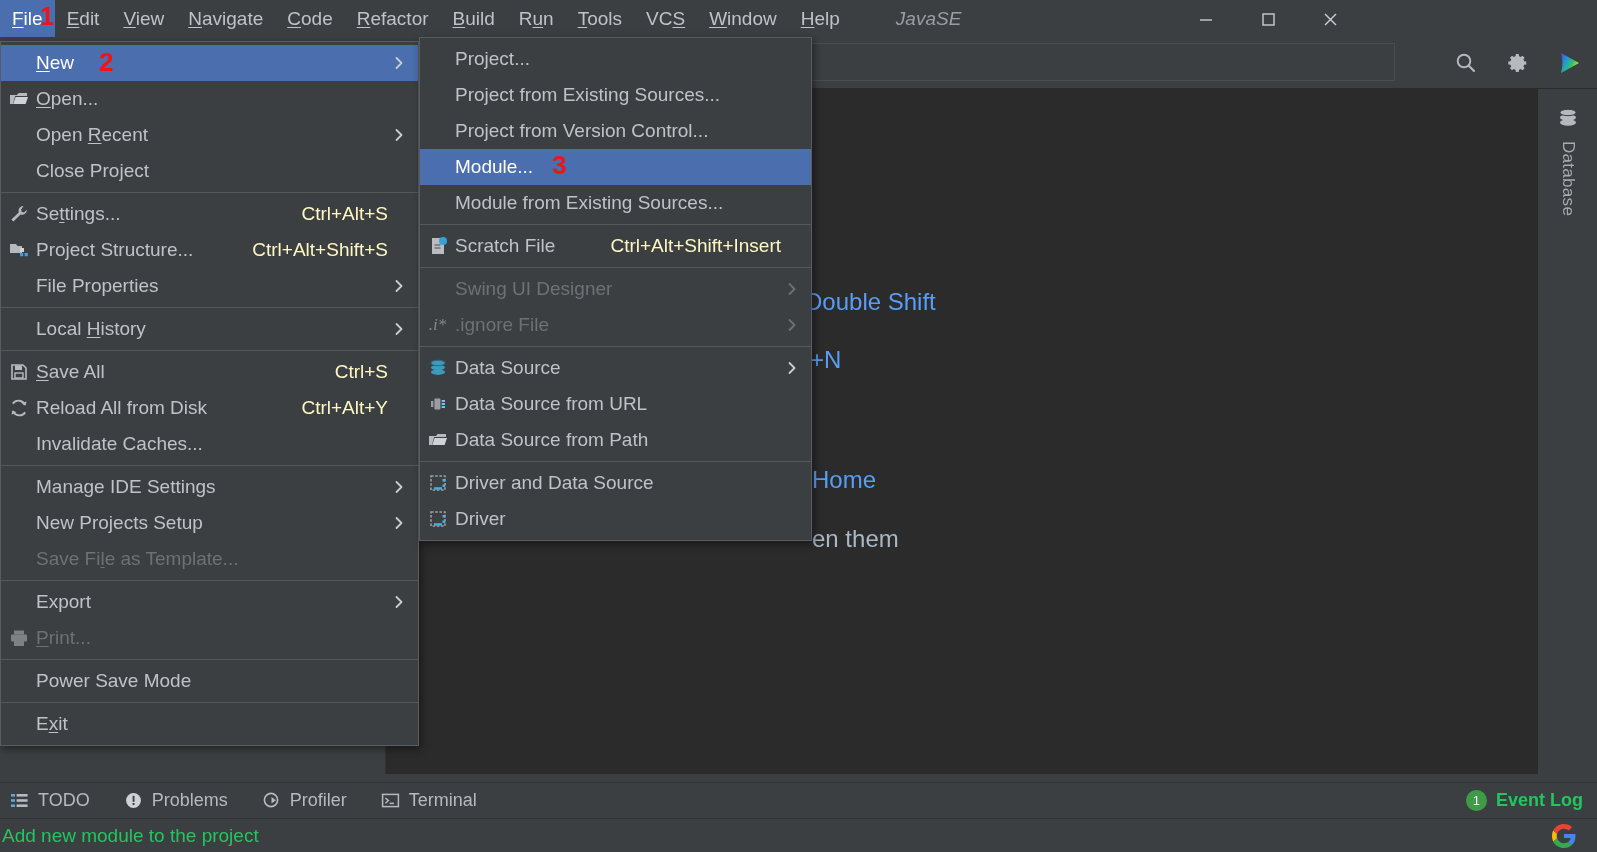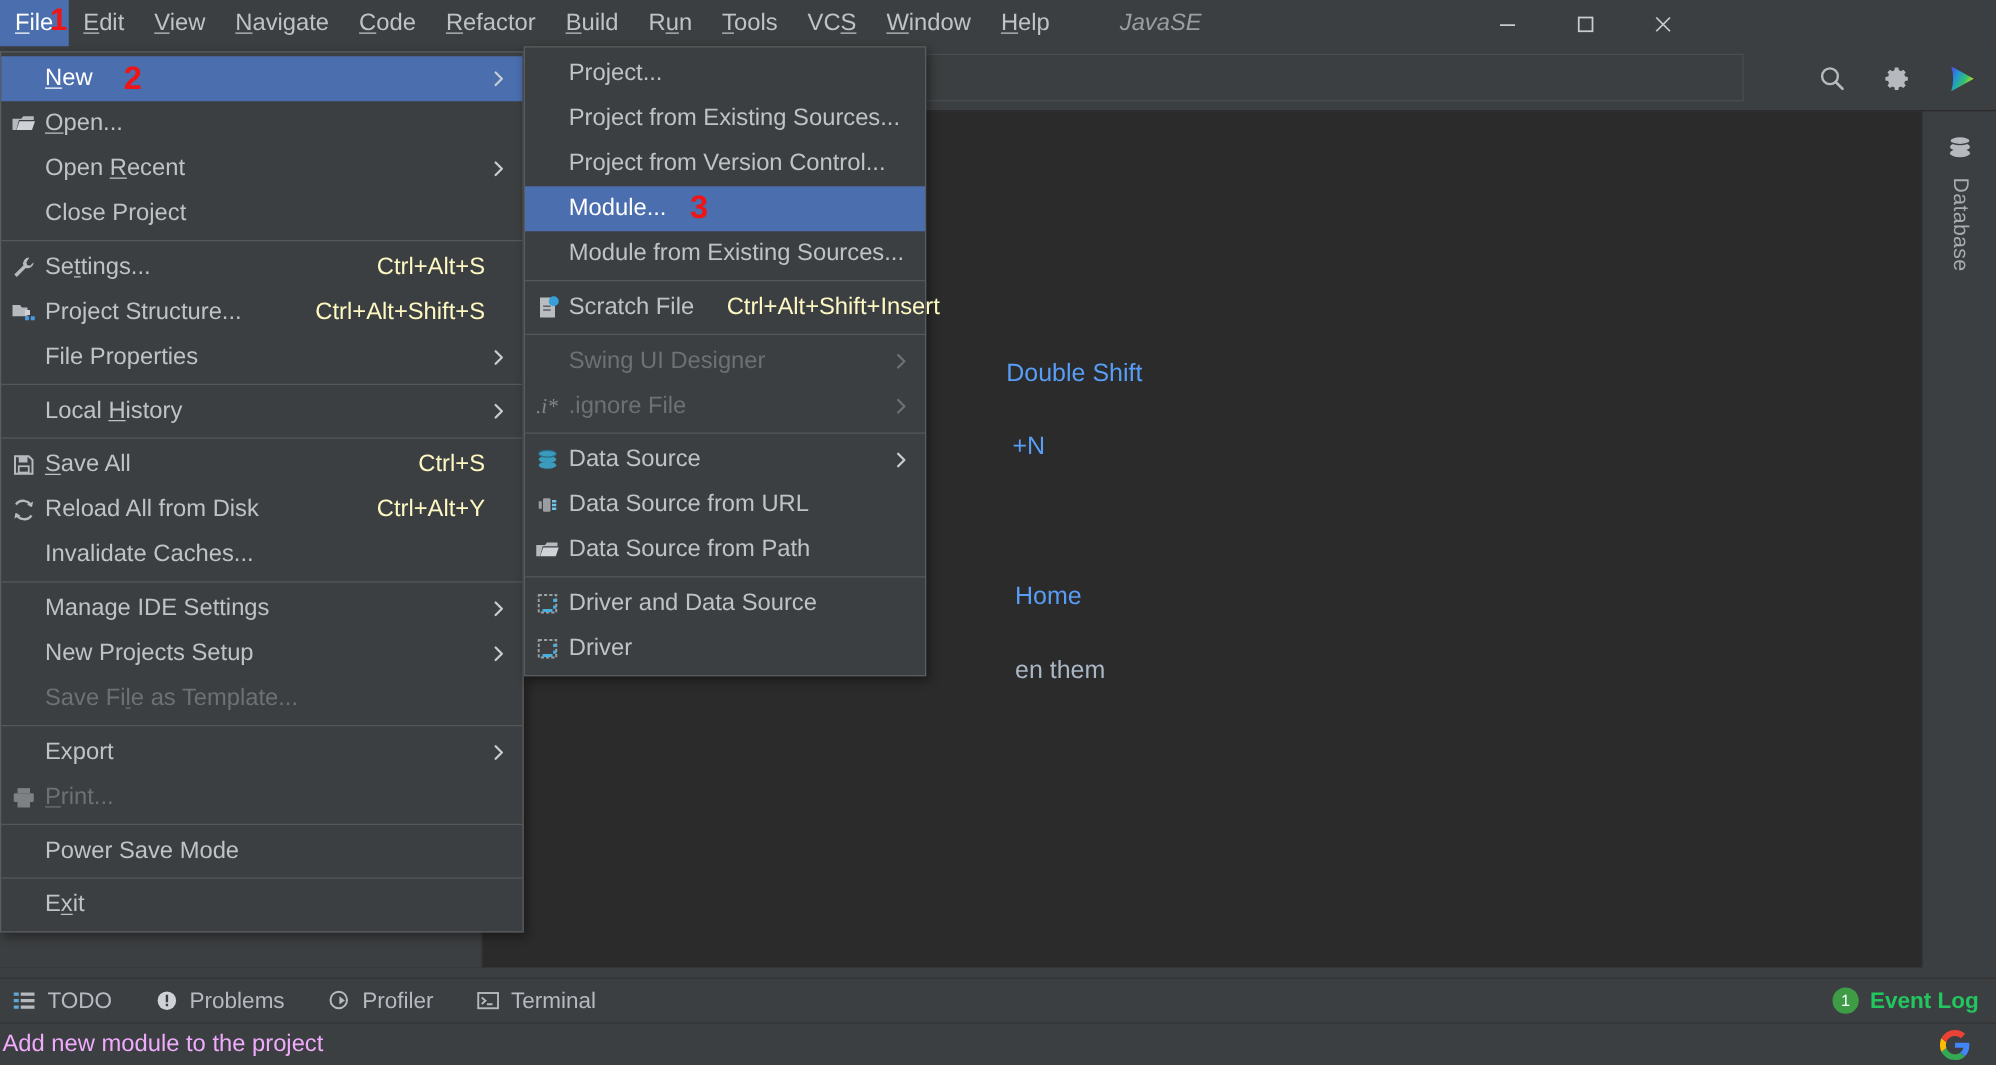--- a/index.html
+++ b/index.html
@@ -55,21 +55,21 @@
   
   .editor-bg {
     position: absolute; left: 0; top: 89px; width: 1537px; height: 685px;
     background: #2b2b2b;
   }
   .left-panel {
     position: absolute; left: 0; top: 89px; width: 386px; height: 685px;
     background: #3c3f41; border-right: 1px solid #323232;
   }
   .hint-line {
-    position: absolute; white-space: nowrap; font-size: 20px; color: #a9b7c6;
+    position: absolute; white-space: nowrap; font-size: 24px; color: #a9b7c6;
   }
   .hint-accent { color: #589df6; }
 
   
   .right-strip {
     position: absolute; right: 0; top: 89px; width: 60px; height: 685px;
     background: #3c3f41; border-left: 1px solid #2b2b2b;
   }
   .db-tab {
     position: absolute; top: 18px; left: 5px; width: 50px;
@@ -89,33 +89,33 @@
   .tw-right { position: absolute; right: 14px; display: flex; align-items: center; gap: 9px; }
   .badge-green {
     width: 21px; height: 21px; border-radius: 50%; background: #3f9c46;
     color: #fff; font-size: 13px; display: flex; align-items: center; justify-content: center;
   }
   .statusbar {
     position: absolute; left: 0; bottom: 0; width: 1597px; height: 34px;
     background: #3c3f41; border-top: 1px solid #323232;
     display: flex; align-items: center; padding-left: 2px;
   }
-  .status-text { font-size: 19px; color: #f0abfc; white-space: nowrap; }
+  .status-text { font-size: 19px; color: #22c55e; white-space: nowrap; }
   .g-logo { position: absolute; right: 20px; top: 4px; }
 
   
   .popup {
     position: absolute; background: #3c3f41;
     border: 1px solid #5a5d5f;
     box-shadow: 2px 3px 8px rgba(0,0,0,.45);
     padding: 3px 0;
     z-index: 50;
   }
   #file-menu { left: 0; top: 41px; width: 419px; }
-  #new-menu  { left: 419px; top: 37px; width: 322px; }
+  #new-menu  { left: 419px; top: 37px; width: 393px; }
 
   .mi {
     position: relative; display: flex; align-items: center;
     height: 36px; padding: 0 8px 0 0; color: #bfc3c7; font-size: 19px;
     white-space: nowrap; cursor: default;
   }
   .mi.sel { background: #4b6eaf; color: #ffffff; }
   .mi.disabled { color: #6e7174; }
   .mi .mi-icon {
     width: 35px; min-width: 35px; display: flex; align-items: center; justify-content: center;

